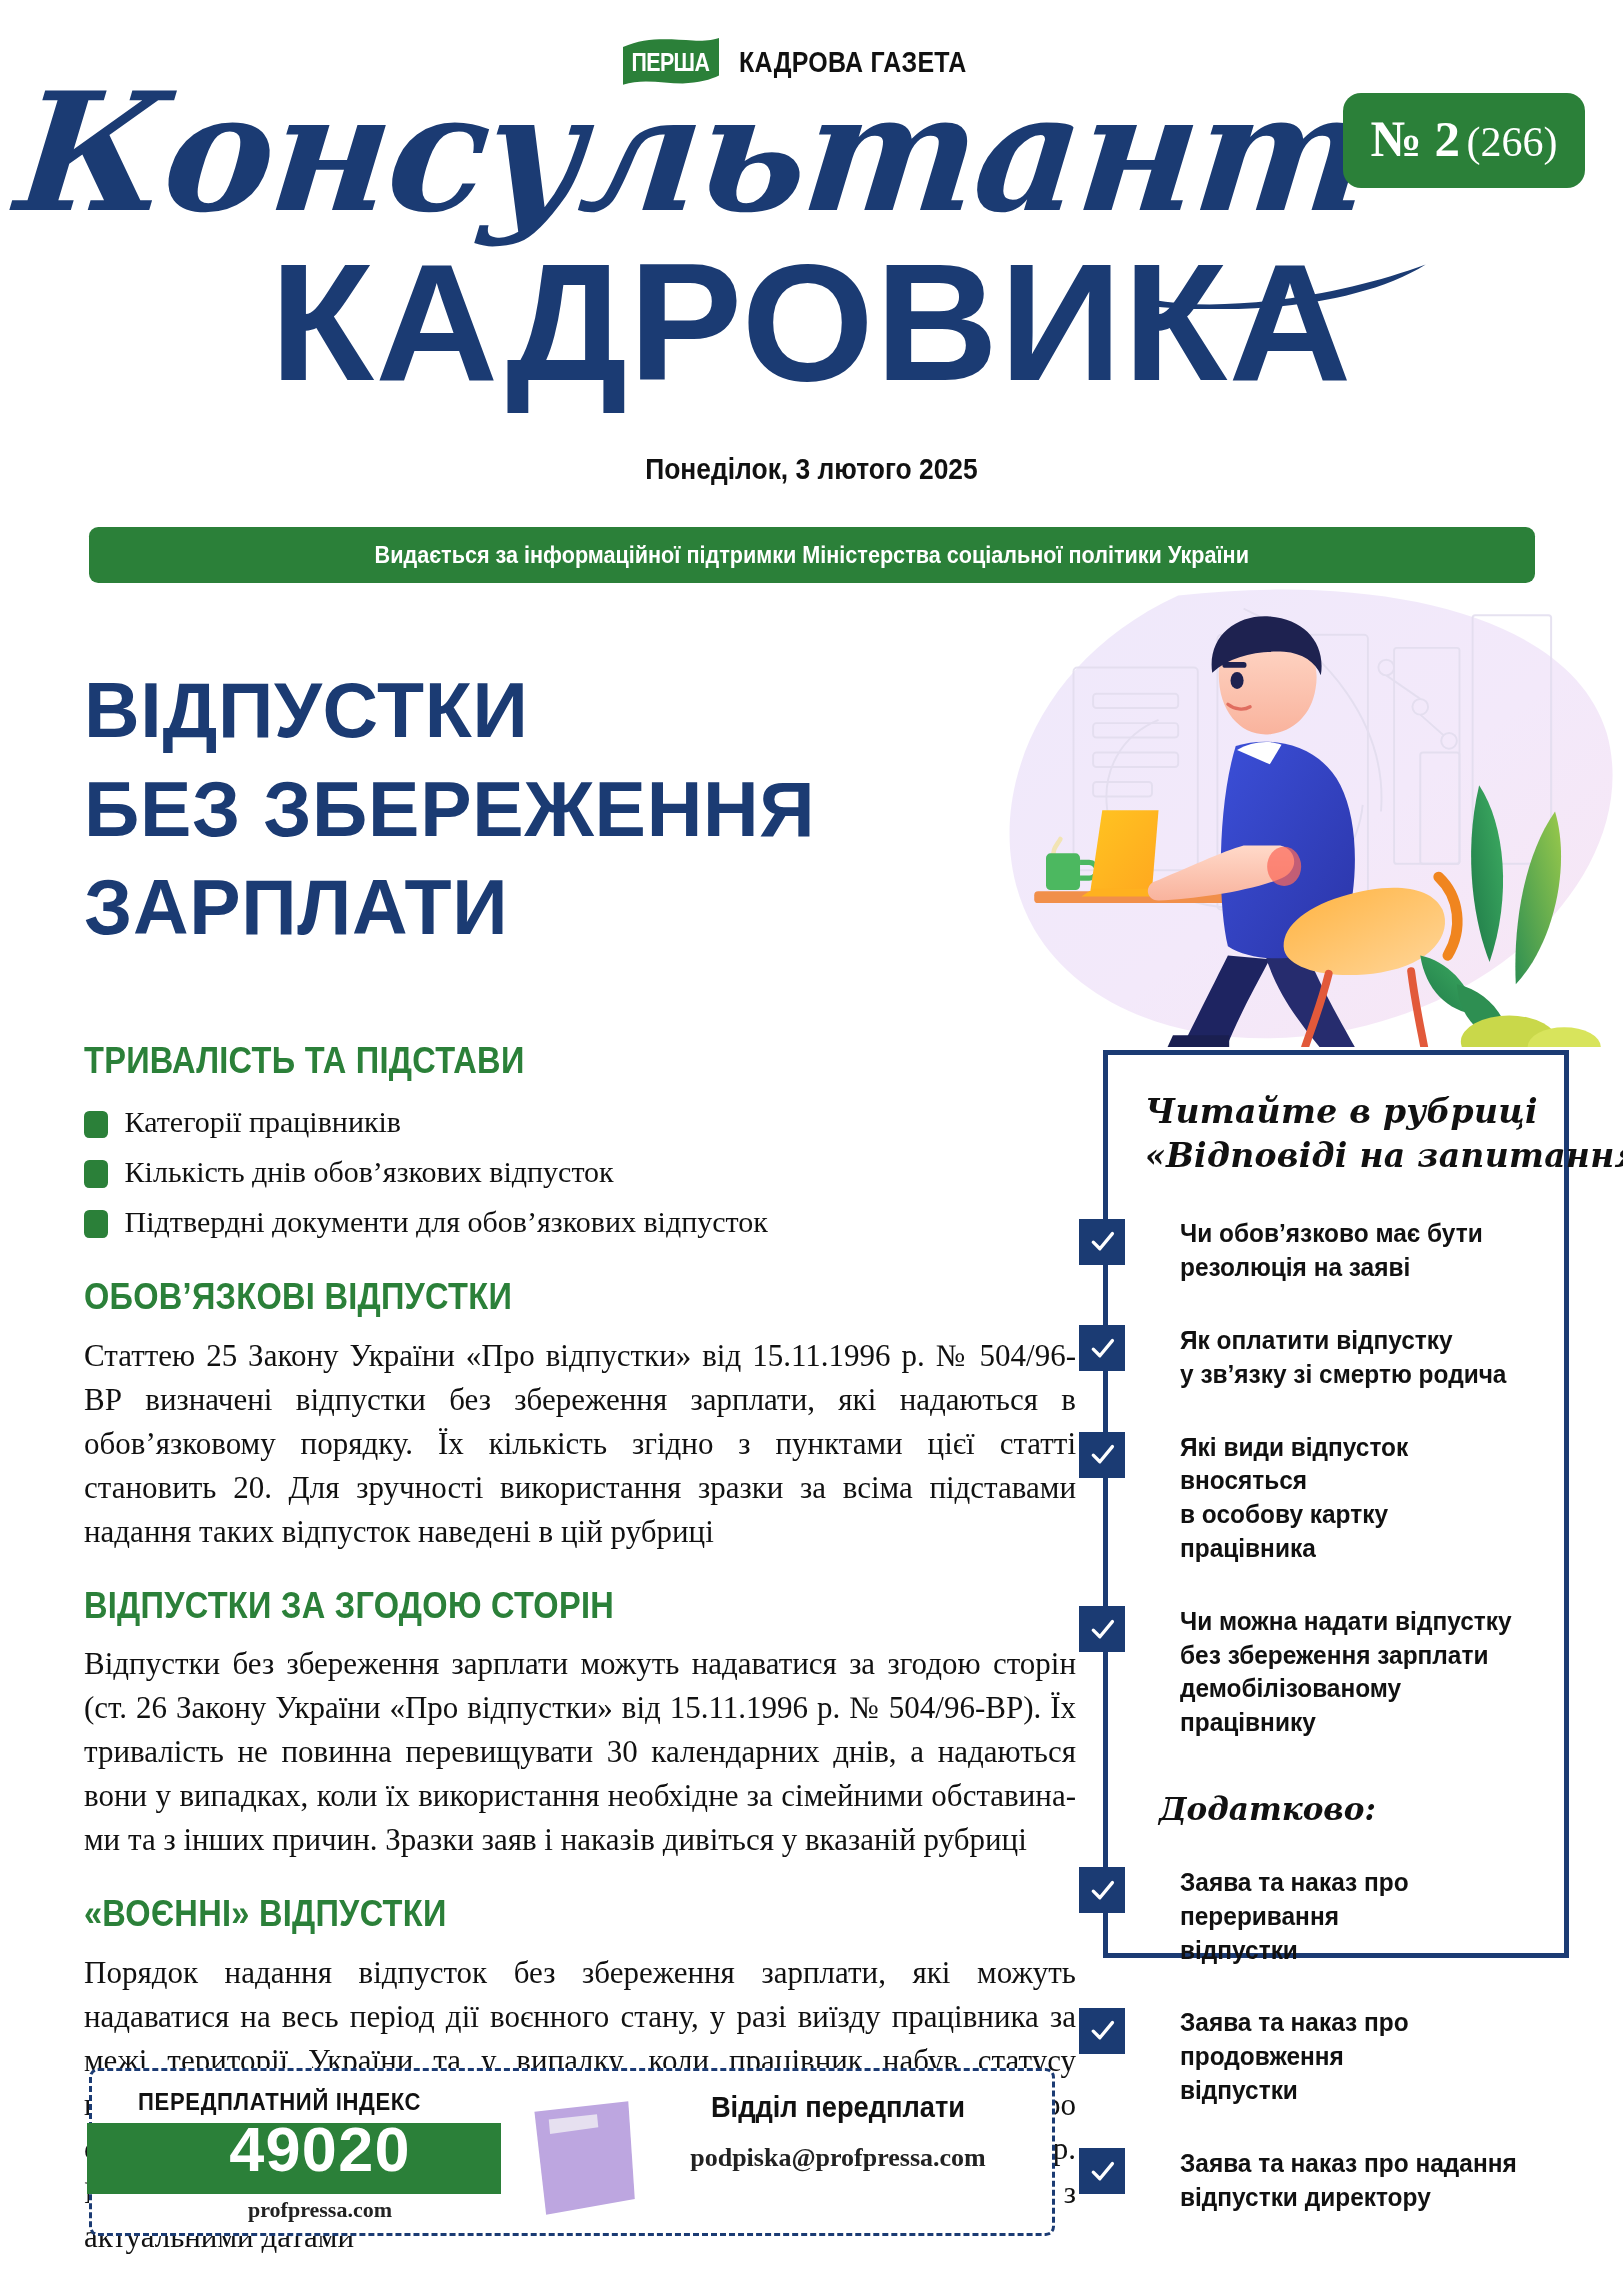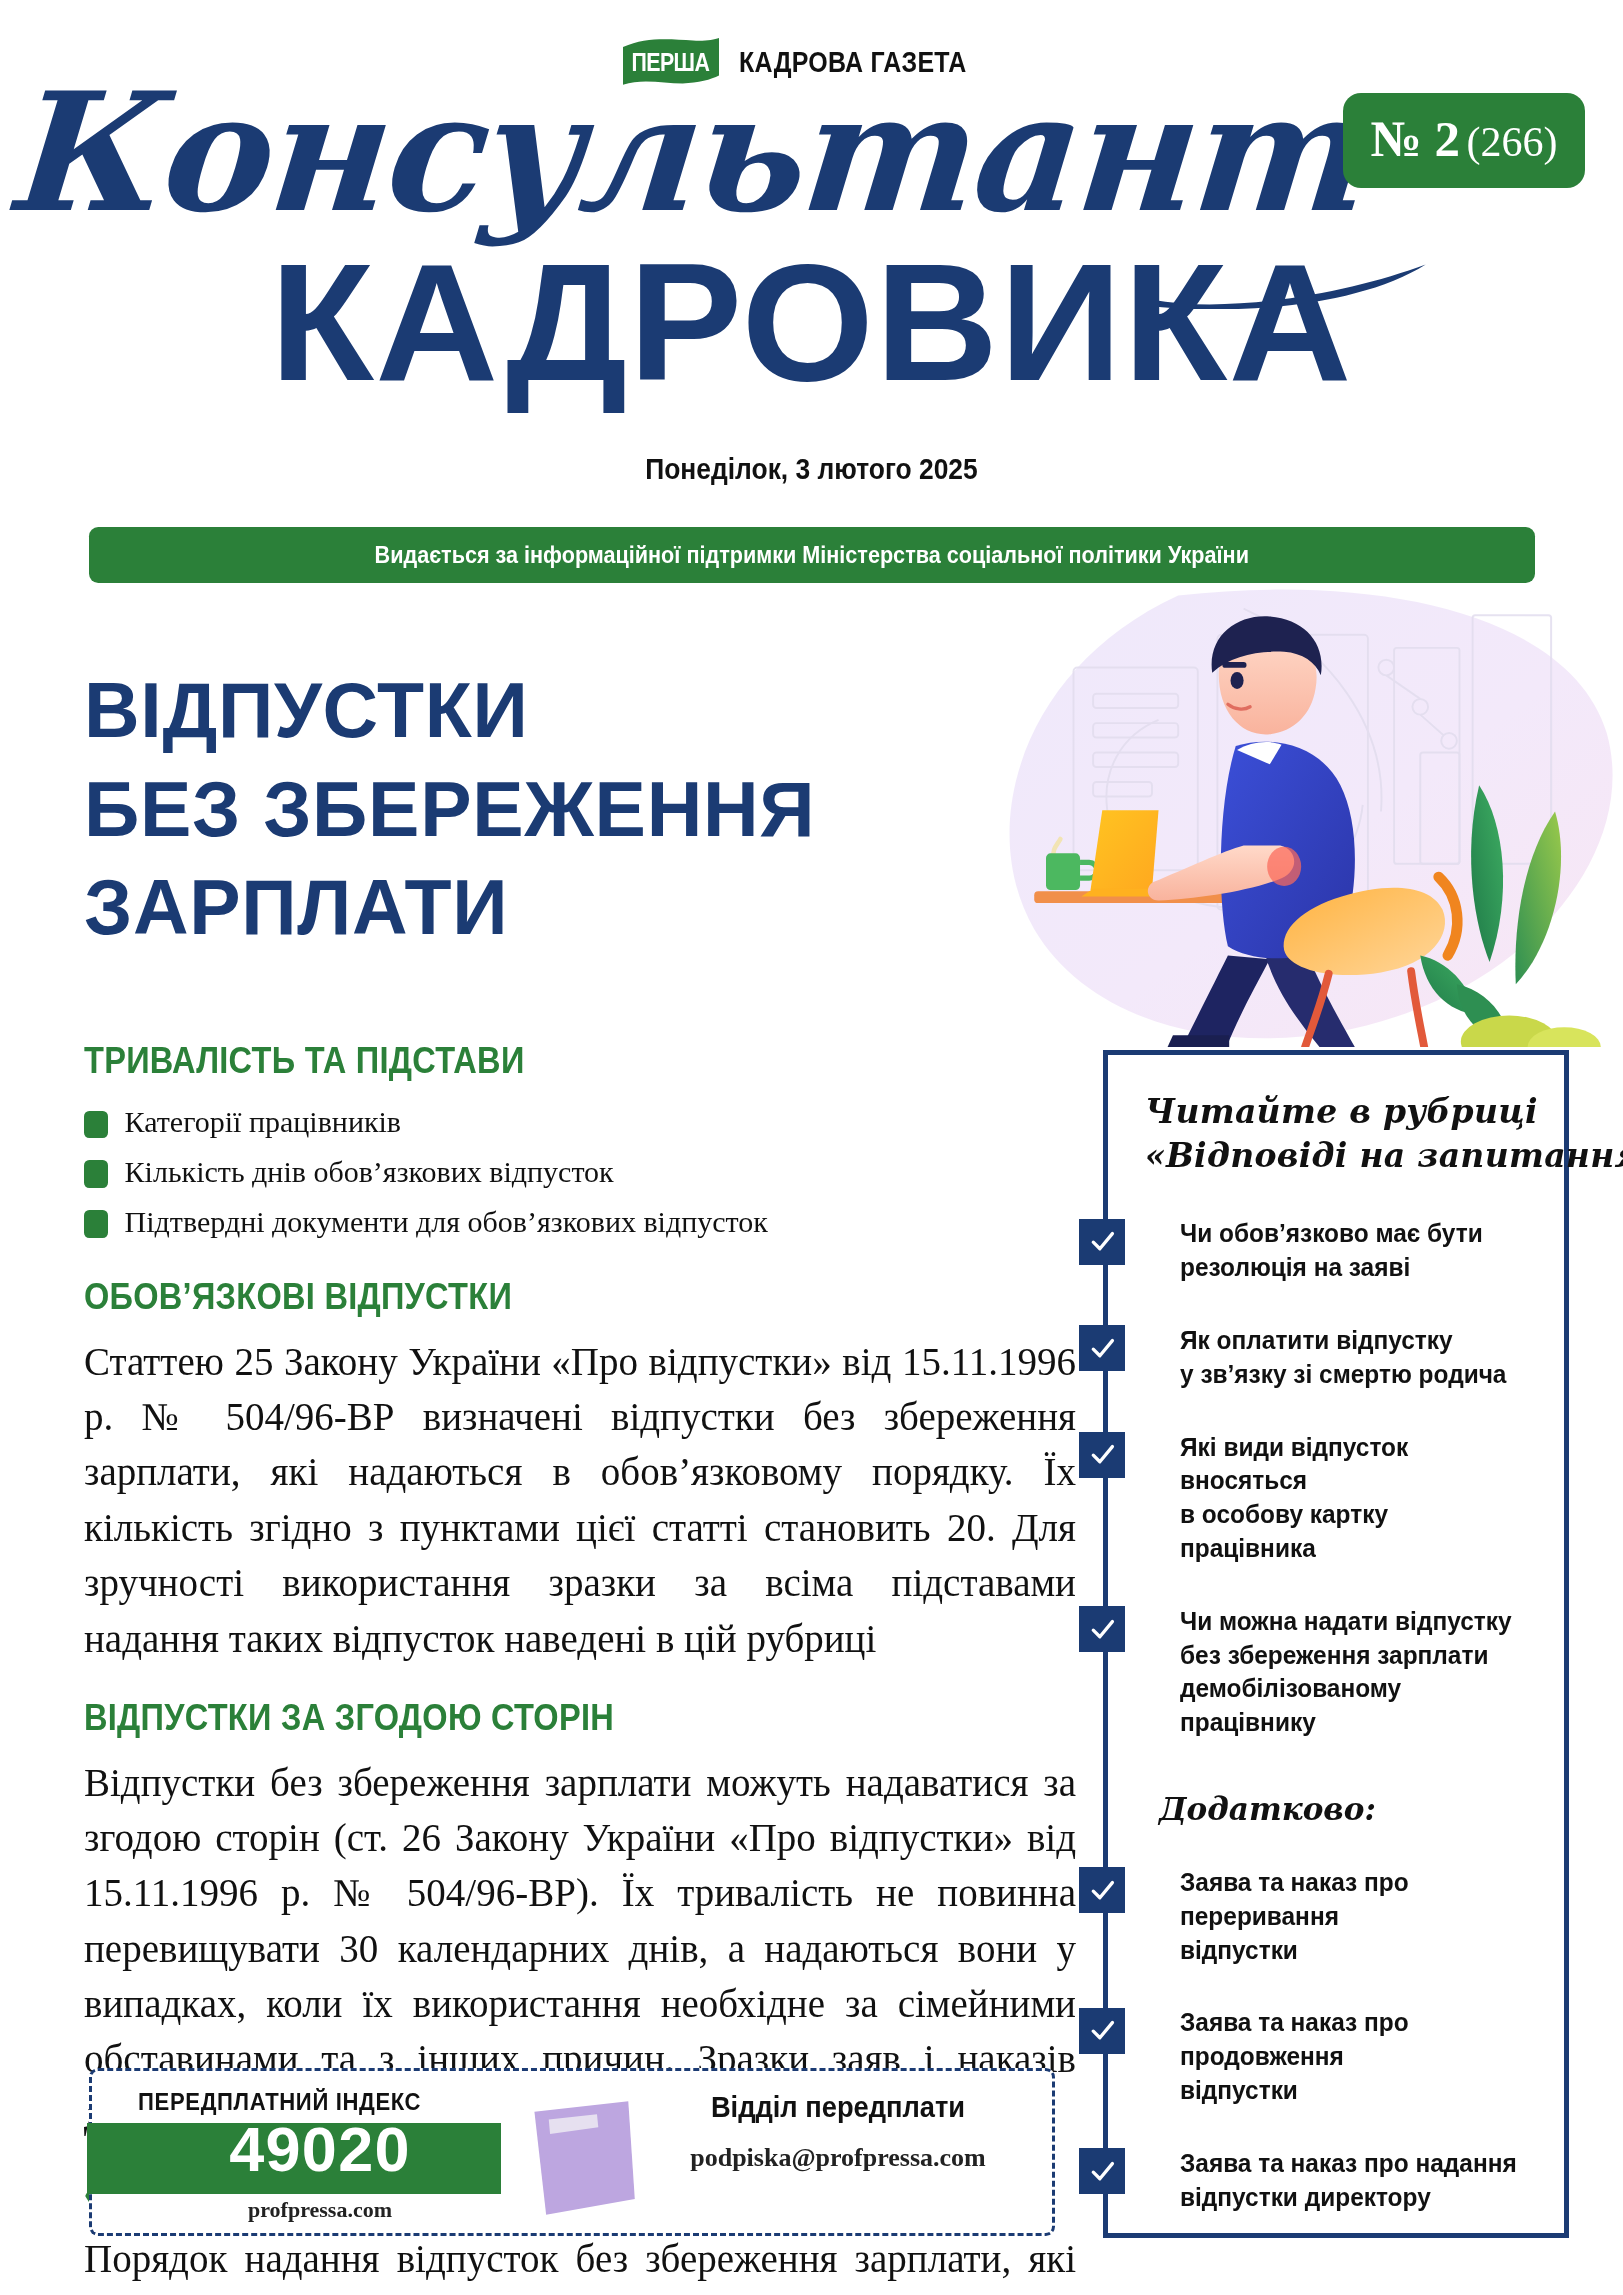--- a/index.html
+++ b/index.html
@@ -196,21 +196,21 @@
   }
   .bullets .txt {
     font-family: "Liberation Serif", serif;
     font-size: 30px;
     line-height: 1.18;
     color: #111111;
   }
   .sec-head.tight { margin-bottom: 15.7px; }
   .body-p {
     font-family: "Liberation Serif", serif;
-    font-size: 39px;
+    font-size: 31px;
     line-height: 1.42;
     color: #111111;
     text-align: justify;
     margin: 0 0 31px 0;
     hyphens: manual;
   }
 
   
   .sub-box {
     position: absolute;
@@ -297,21 +297,21 @@
     font-size: 26px;
     font-weight: bold;
     color: #222222;
     white-space: nowrap;
   }
 
   
   .side-box {
     position: absolute;
     left: 1103px; top: 1050px;
-    width: 466px; height: 1188px;
+    width: 466px; height: 908px;
     border: 5.9px solid #1b3b73;
     background: #ffffff;
     box-sizing: border-box;
   }
   .side-script {
     margin: 35px 0 0 0;
     padding: 0 19.6px 0 37px;
     font-family: "DejaVu Serif", serif;
     font-style: italic;
     font-weight: bold;

